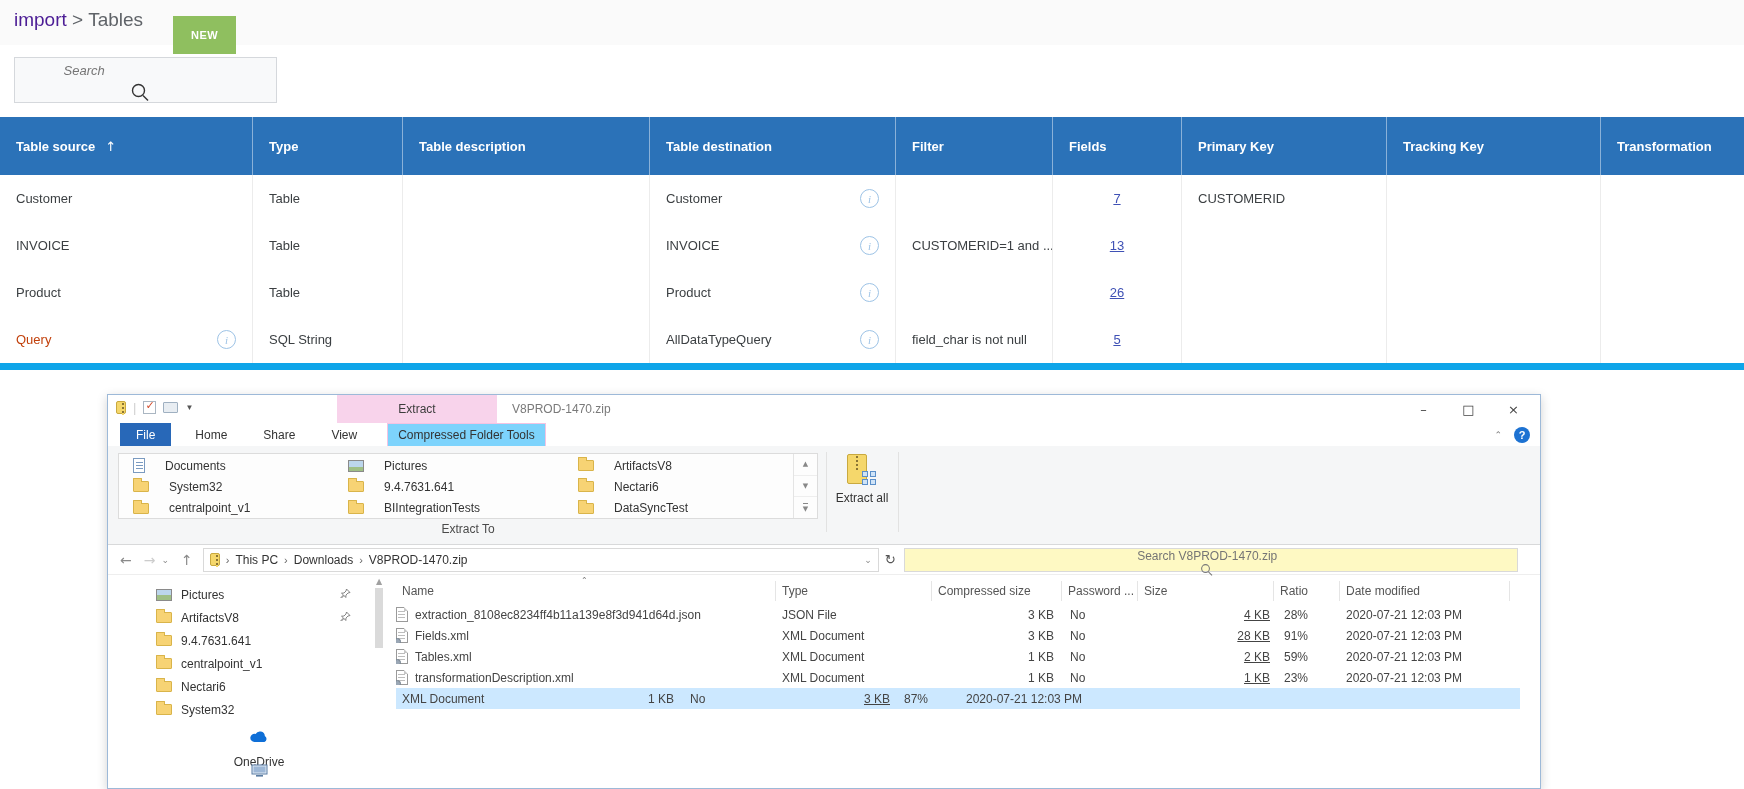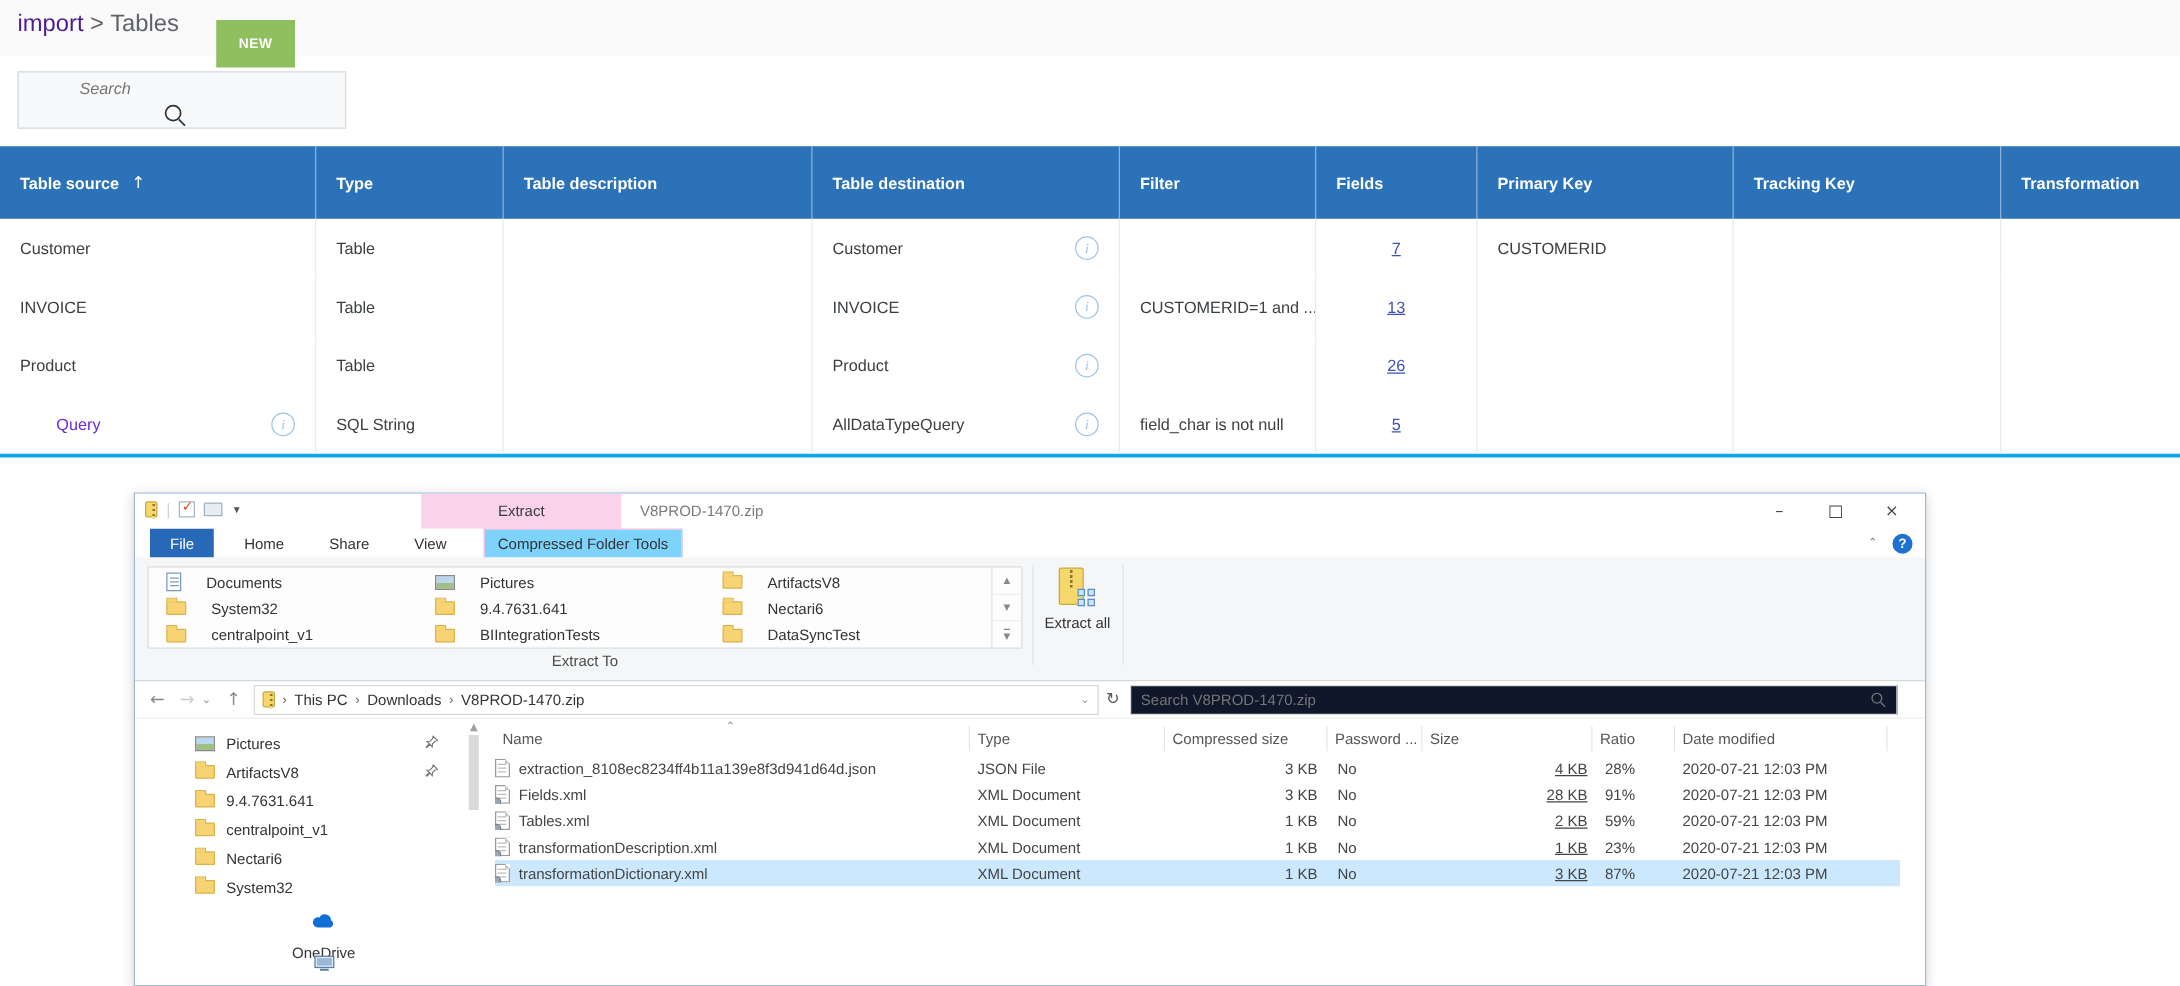--- a/index.html
+++ b/index.html
@@ -26,28 +26,28 @@
 
   
   .data-table { position:absolute; left:0; top:117px; width:1744px; }
   .dt-head, .dt-row { display:grid;
     grid-template-columns:253px 150px 247px 246px 157px 129px 205px 214px 1fr; }
   .dt-head { background:#2b72b8; height:58px; }
   .dt-head .hcell { color:#fff; font-size:13px; font-weight:bold; display:flex;
     align-items:center; padding-left:16px; border-right:1px solid rgba(255,255,255,.45); cursor:pointer; }
   .dt-head .hcell:last-child { border-right:none; }
   .sort-arrow { margin-left:10px; font-family:"DejaVu Sans",sans-serif; font-weight:normal; }
-  .dt-body { border-bottom:3px solid #0ea5e9; }
+  .dt-body { border-bottom:7px solid #0ea5e9; }
   .dt-row { height:47px; }
   .dt-row .cell { font-size:13px; color:#3c4043; display:flex; align-items:center;
     padding-left:16px; border-right:1px solid #ececec; overflow:hidden; white-space:nowrap; }
   .dt-row .cell:last-child { border-right:none; }
   .cell.fields-cell { justify-content:center; padding-left:0; }
   a.tbl-link { color:#3f51b5; text-decoration:underline; cursor:pointer; }
-  .src-link { color:#6d28d9; text-decoration:none; cursor:pointer;margin-left:29px; }
+  .src-link { color:#c2410c; text-decoration:none; cursor:pointer; }
   .info-icon { width:19px; height:19px; border:1px solid #9dc3e6; border-radius:50%;
     color:#9dc3e6; font-size:11px; font-family:"Liberation Serif",serif; font-style:italic;
     display:inline-flex; align-items:center; justify-content:center; margin-left:auto;
     margin-right:16px; flex:none; cursor:pointer; }
 
   
   .explorer { position:absolute; left:107px; top:394px; width:1434px; height:395px;
     background:#fff; border:1px solid #9db9d8; box-shadow:0 3px 10px rgba(0,0,0,.18);
     font-size:12px; color:#333; }
   .titlebar { position:relative; height:28px; background:#fff; }
@@ -96,21 +96,21 @@
     margin-left:12px; cursor:pointer; }
   .nav-arrow.disabled { color:#ccc; }
   .nav-arrow.small { font-size:9px; margin-left:6px; }
   .crumb-box { margin-left:10px; width:676px; height:24px; border:1px solid #d9d9d9;
     display:flex; align-items:center; padding:0 6px; gap:6px; background:#fff; }
   .crumb-box .seg { font-size:12px; color:#333; cursor:pointer; white-space:nowrap; }
   .crumb-box .chev { color:#666; font-size:11px; }
   .crumb-box .spacer { flex:1; }
   .refresh { font-family:"DejaVu Sans",sans-serif; color:#555; font-size:13px; margin-left:6px; cursor:pointer; }
   .exp-search { margin-left:8px; width:614px; height:24px; border:1px solid #d9d9d9;
-    display:flex; align-items:center; background:#0f172a; }
+    display:flex; align-items:center; background:#fef9c3;flex-direction:column; }
   .exp-search input { flex:1; border:none; outline:none; font-size:12px; color:#777;
     padding-left:8px; background:transparent; font-family:inherit; }
   .exp-search .mag-sm { width:13px; height:13px; margin-right:8px; flex:none; }
 
   .exp-main { position:relative; height:214px; display:flex; }
   .sidenav { position:relative; width:278px; padding-top:8px; flex:none; }
   .nav-item { display:flex; align-items:center; gap:9px; height:23px; padding-left:48px;
     font-size:12px; color:#333; cursor:pointer; position:relative; }
   .nav-item.root { padding-left:24px; margin-top:10px;flex-direction:column; }
   .pin { position:absolute; left:232px; top:5px; }
@@ -519,26 +519,20 @@
                 <span>transformationDescription.xml</span>
               </span>
               <span class="fc type">XML Document</span>
               <span class="fc csize">1 KB</span>
               <span class="fc pwd">No</span>
               <span class="fc size">1 KB</span>
               <span class="fc ratio">23%</span>
               <span class="fc date">2020-07-21 12:03 PM</span>
             </div>
             <div class="fl-row selected">
-              <span class="fc name">
-                <span class="icon-page">
-                  <span class="icon-gear-dot"></span>
-                </span>
-                <span>transformationDictionary.xml</span>
-              </span>
               <span class="fc type">XML Document</span>
               <span class="fc csize">1 KB</span>
               <span class="fc pwd">No</span>
               <span class="fc size">3 KB</span>
               <span class="fc ratio">87%</span>
               <span class="fc date">2020-07-21 12:03 PM</span>
             </div>
           </div>
 
       </div>

